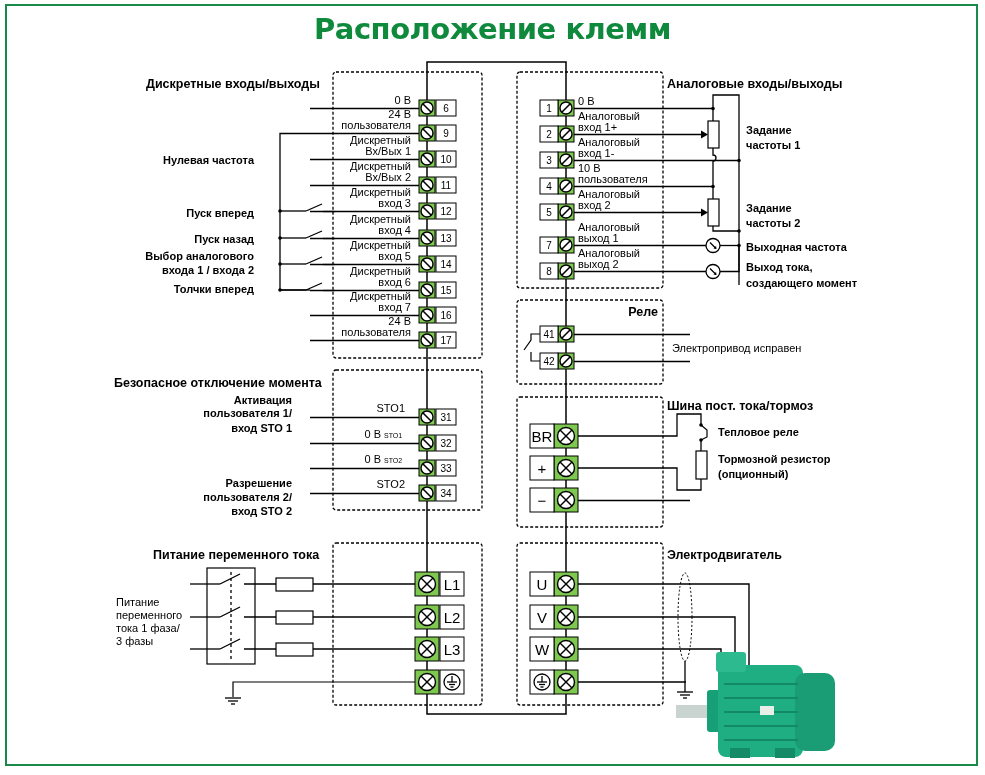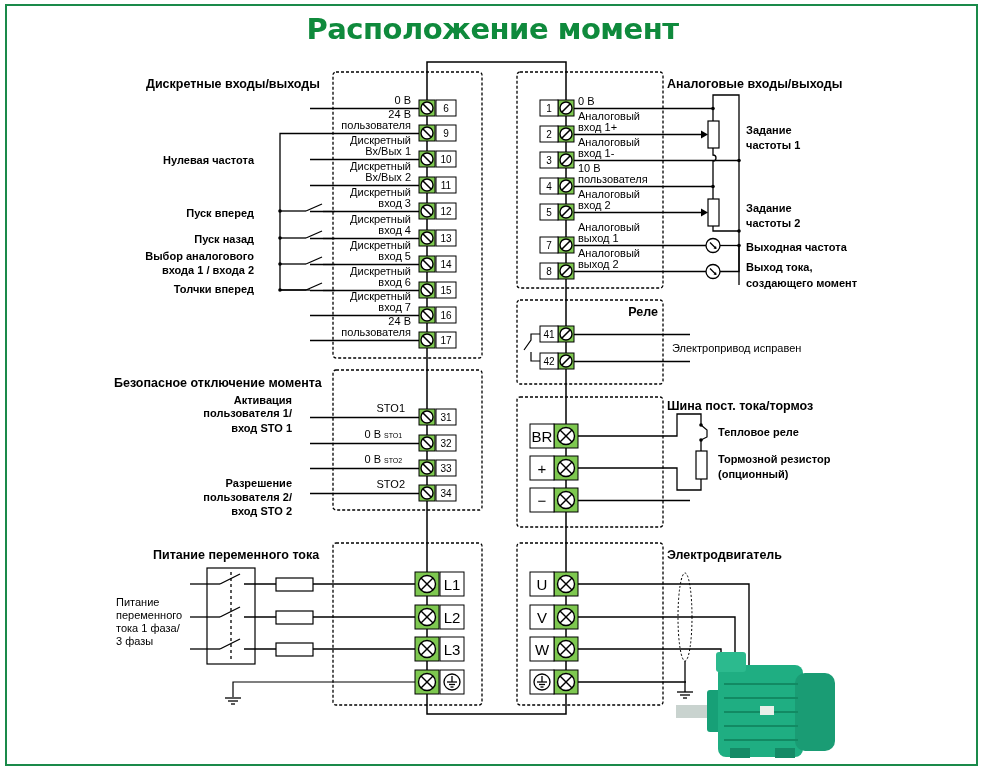--- a/index.html
+++ b/index.html
@@ -10,21 +10,21 @@
   .lbl { font-family:"Liberation Sans", sans-serif; font-size:11px; fill:#000; }
   .lblb { font-family:"Liberation Sans", sans-serif; font-size:11px; font-weight:bold; fill:#000; }
   .hdr { font-family:"Liberation Sans", sans-serif; font-size:12.5px; font-weight:bold; fill:#000; }
   .num { font-family:"Liberation Sans", sans-serif; font-size:10px; fill:#000; }
   .big { font-family:"Liberation Sans", sans-serif; font-size:15px; fill:#000; }
 </style>
 </head>
 <body>
 
 <div id="frame"></div>
-<div id="title">Расположение момент</div>
+<div id="title">Расположение клемм</div>
 
 <svg id="diagram" width="985" height="775">
 
   <g id="static" stroke="#000" fill="none">
 
     <path d="M427,96 V62 H566 V96" stroke-width="1.5"></path>
 
     <path d="M427,698 V714 H566 V698" stroke-width="1.5"></path>
 
     <line x1="427" y1="96" x2="427" y2="698" stroke-width="1.5"></line>

